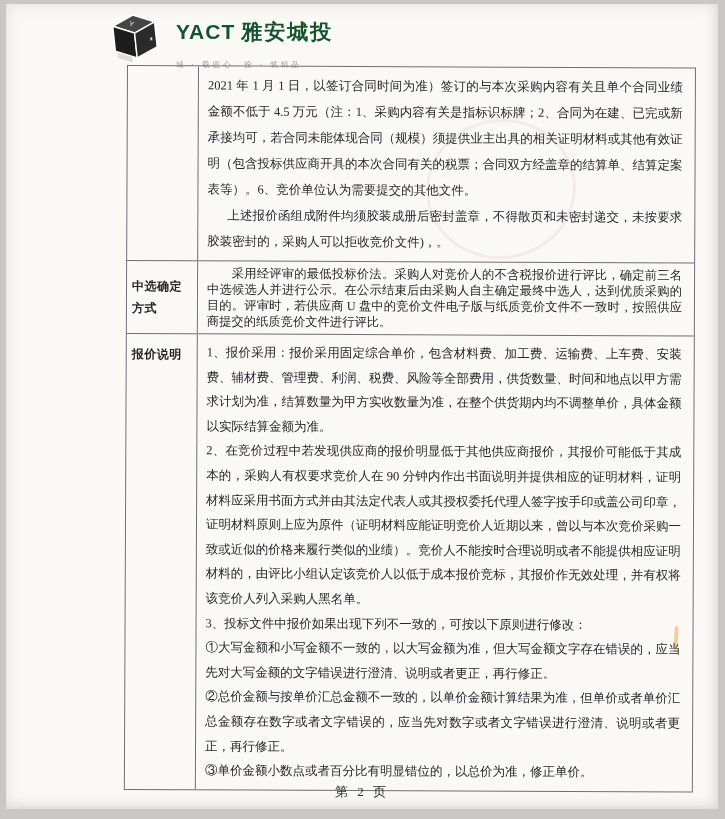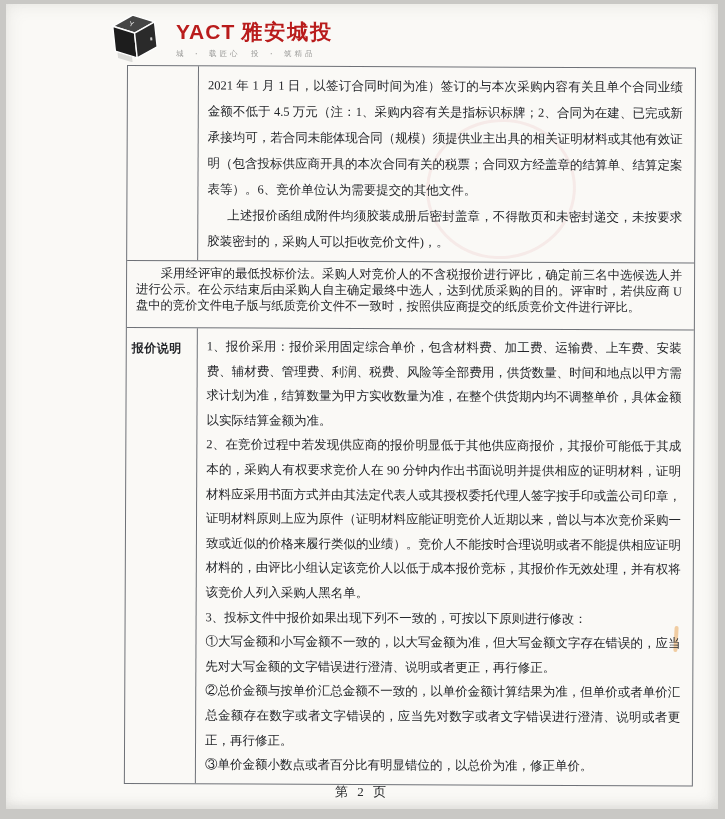--- a/index.html
+++ b/index.html
@@ -23,27 +23,27 @@
   }
   
   .logo-block {
     position: absolute; left: 100px; top: 8px;
     display: flex; align-items: flex-start;
   }
   .cube-wrap { width: 58px; height: 50px; position: relative; }
   .brand-texts { margin-left: 12px; padding-top: 6px; }
   .brand-line {
     font-family: "Liberation Sans", sans-serif;
-    font-weight: bold; font-size: 21px; color: #b91c1c;
+    font-weight: bold; font-size: 21px; color: #14532d;
     letter-spacing: 1px; white-space: nowrap;
   }
   .brand-line .cn { margin-left: 6px; letter-spacing: 2px; }
   .slogan {
-    margin-top: 3px;
-    font-family: Liberation Mono, monospace;
+    margin-top: 14px;
+    font-family: Liberation Sans, sans-serif;
     font-size: 7.5px; color: #9a9a98; letter-spacing: 3px; white-space: nowrap;
   }
   
   .stamp-mark {
     position: absolute; left: 420px; top: 115px;
     width: 150px; height: 140px; border-radius: 50%;
     border: 3px solid rgba(220,130,130,0.12);
     transform: rotate(-8deg);
     pointer-events: none;
   }
@@ -127,20 +127,21 @@
 
       <div class="t-row row-1">
         <div class="t-label"></div>
         <div class="t-content">
           <p>2021 年 1 月 1 日，以签订合同时间为准）签订的与本次采购内容有关且单个合同业绩金额不低于 4.5 万元（注：1、采购内容有关是指标识标牌；2、合同为在建、已完或新承接均可，若合同未能体现合同（规模）须提供业主出具的相关证明材料或其他有效证明（包含投标供应商开具的本次合同有关的税票；合同双方经盖章的结算单、结算定案表等）。6、竞价单位认为需要提交的其他文件。</p>
           <p class="indent1">上述报价函组成附件均须胶装成册后密封盖章，不得散页和未密封递交，未按要求胶装密封的，采购人可以拒收竞价文件)，。</p>
         </div>
       </div>
 
       <div class="t-row row-2">
+        <div class="t-label center">中选确定方式</div>
         <div class="t-content">
           <p class="indent2">采用经评审的最低投标价法。采购人对竞价人的不含税报价进行评比，确定前三名中选候选人并进行公示。在公示结束后由采购人自主确定最终中选人，达到优质采购的目的。评审时，若供应商 U 盘中的竞价文件电子版与纸质竞价文件不一致时，按照供应商提交的纸质竞价文件进行评比。</p>
         </div>
       </div>
 
       <div class="t-row row-3">
         <div class="t-label">报价说明</div>
         <div class="t-content">
           <p>1、报价采用：报价采用固定综合单价，包含材料费、加工费、运输费、上车费、安装费、辅材费、管理费、利润、税费、风险等全部费用，供货数量、时间和地点以甲方需求计划为准，结算数量为甲方实收数量为准，在整个供货期内均不调整单价，具体金额以实际结算金额为准。</p>
           <p>2、在竞价过程中若发现供应商的报价明显低于其他供应商报价，其报价可能低于其成本的，采购人有权要求竞价人在 90 分钟内作出书面说明并提供相应的证明材料，证明材料应采用书面方式并由其法定代表人或其授权委托代理人签字按手印或盖公司印章，证明材料原则上应为原件（证明材料应能证明竞价人近期以来，曾以与本次竞价采购一致或近似的价格来履行类似的业绩）。竞价人不能按时合理说明或者不能提供相应证明材料的，由评比小组认定该竞价人以低于成本报价竞标，其报价作无效处理，并有权将该竞价人列入采购人黑名单。</p>

